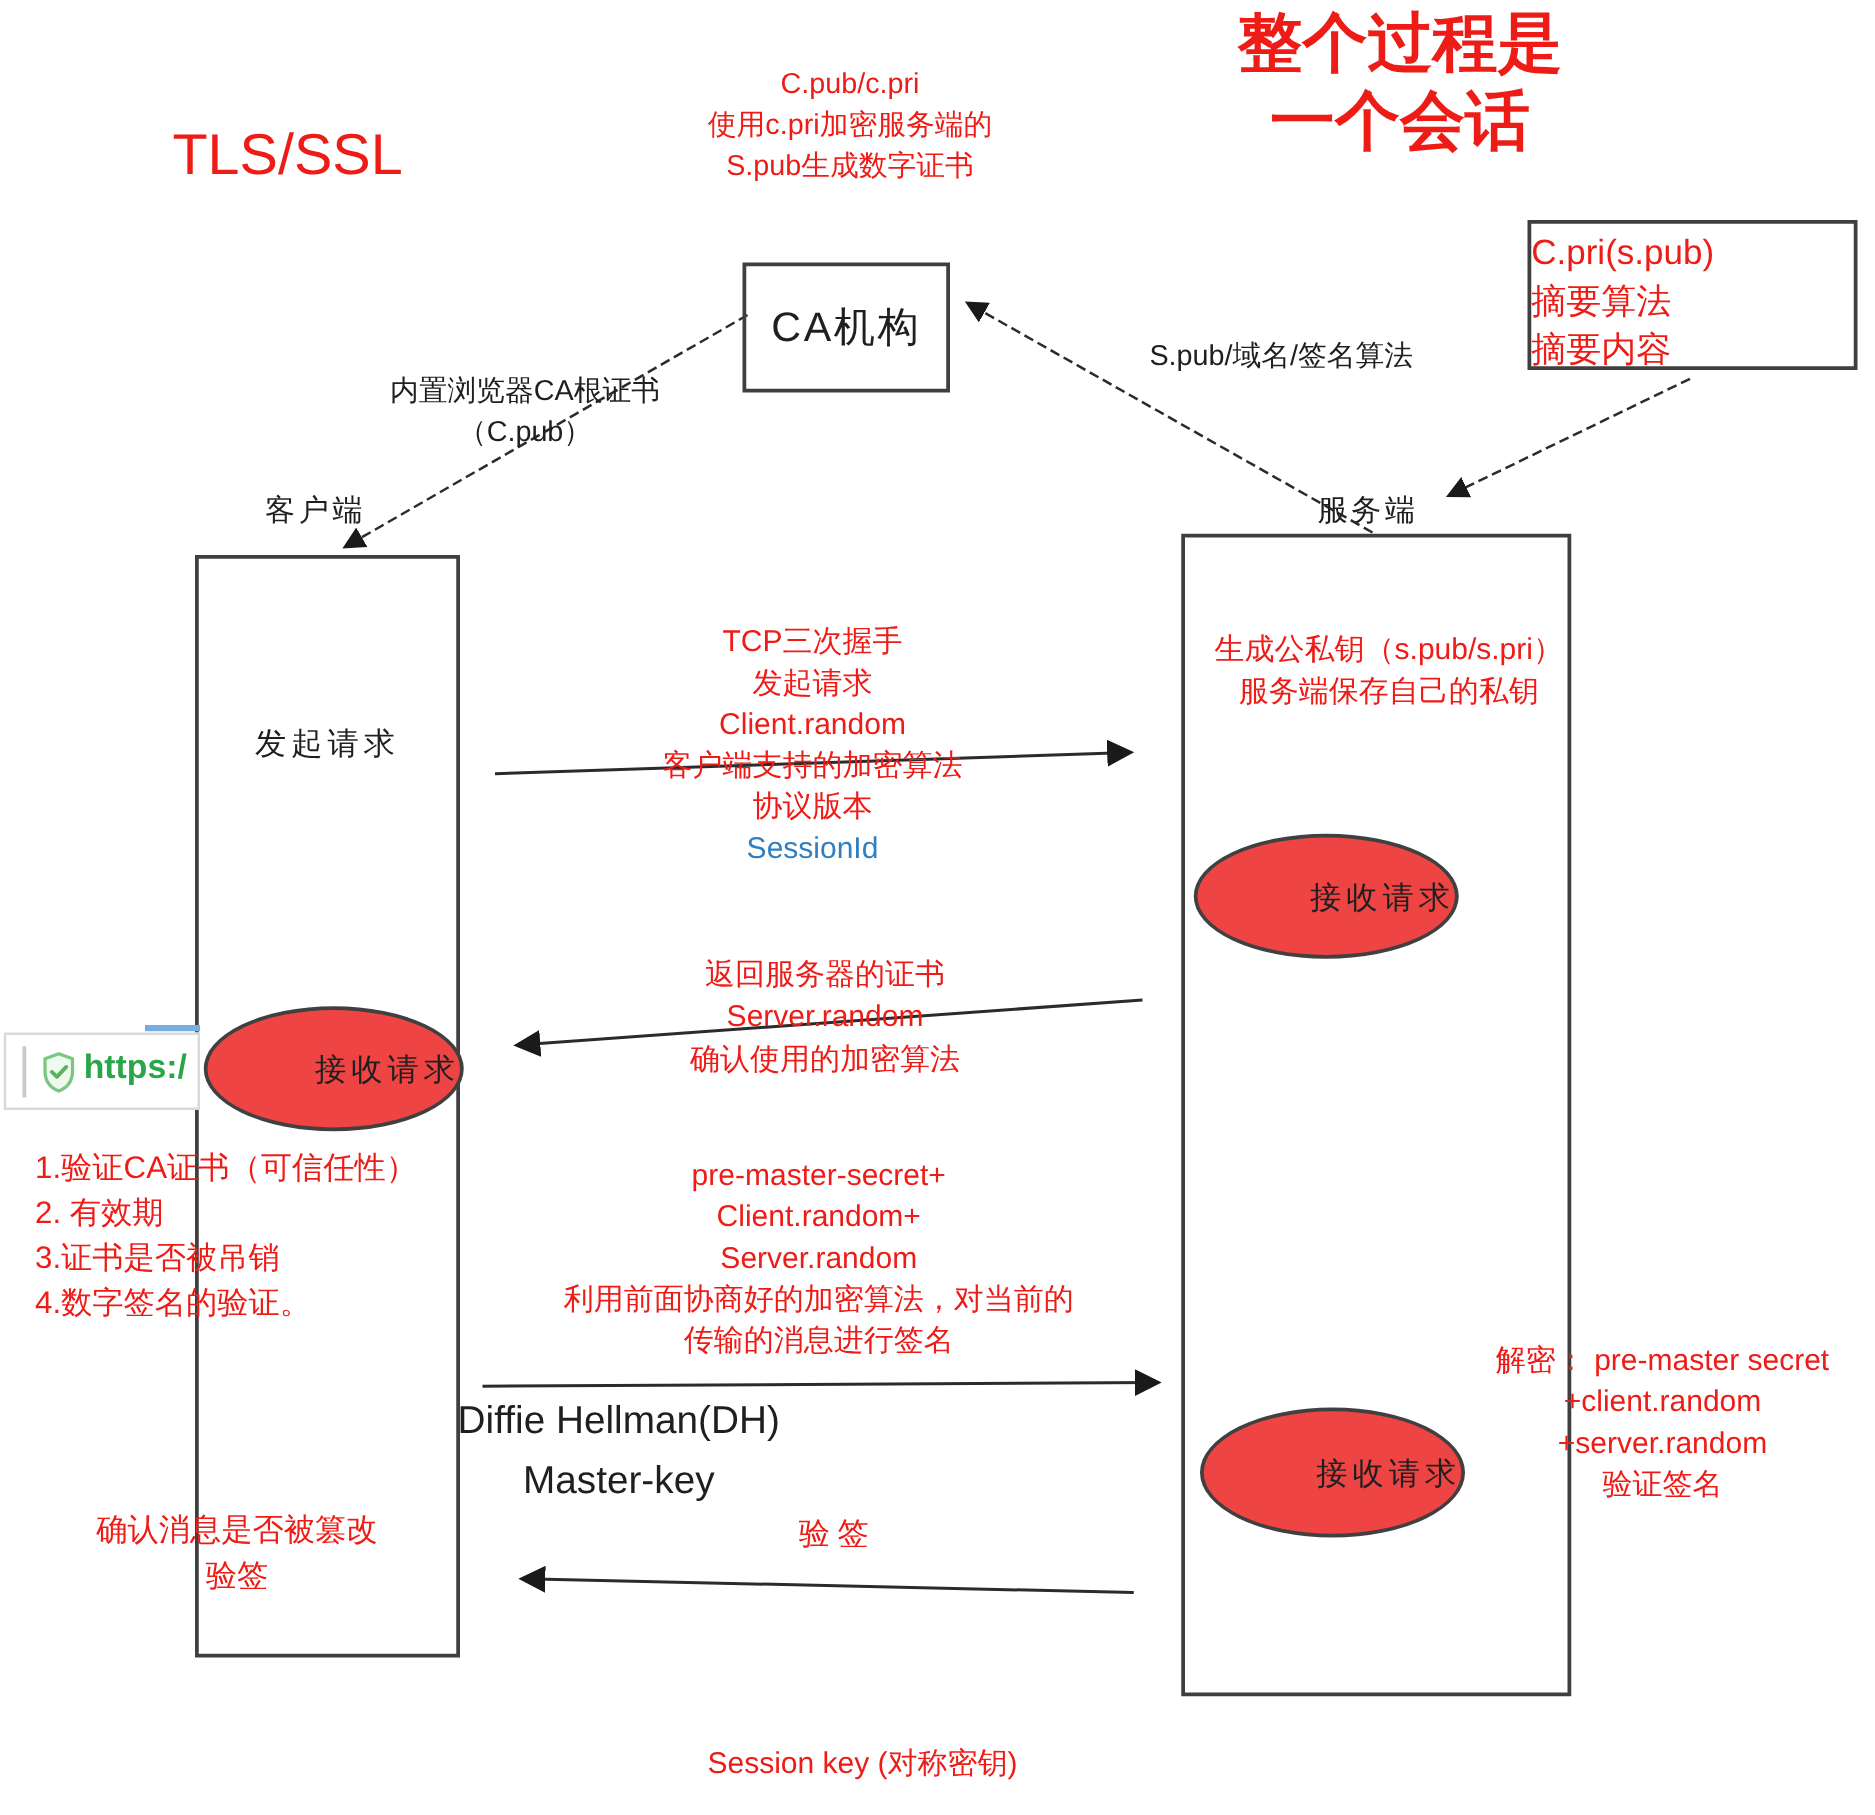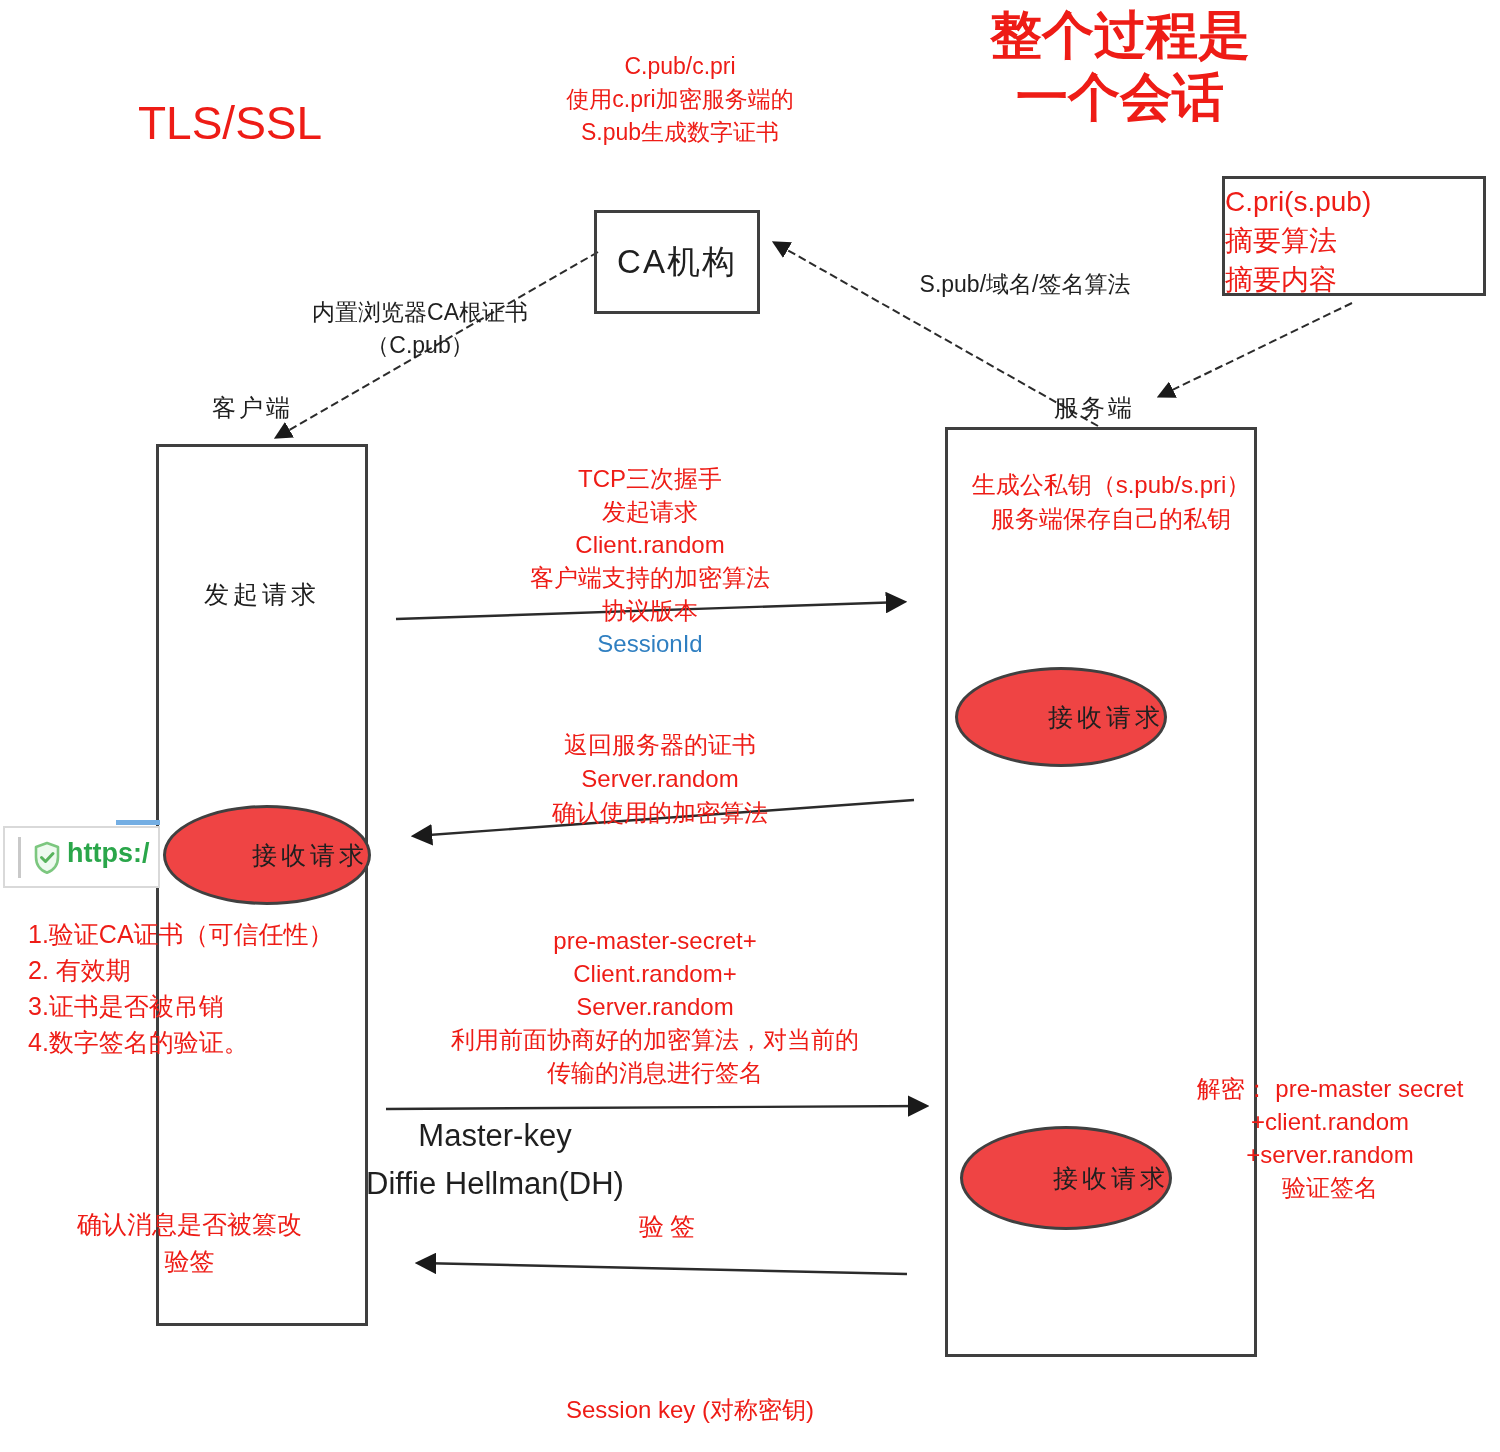--- a/index.html
+++ b/index.html
@@ -18,21 +18,21 @@
   .black{color:var(--ink);}
   svg.wires{position:absolute;left:0;top:0;width:1500px;height:1452px;z-index:1;}
   .rectbox{position:absolute;border:3px solid var(--box-border);background:transparent;z-index:2;box-sizing:border-box;}
   .tblock{position:absolute;z-index:3;}
   .ellipse{position:absolute;border:3px solid #404040;border-radius:50%;background:#ef4444;
            display:flex;align-items:center;justify-content:flex-end;z-index:4;box-sizing:border-box;
            font-size:25px;color:var(--ink);letter-spacing:4px;}
   .title{font-size:46px;color:var(--red);text-align:right;}
   .bigred{font-size:52px;font-weight:bold;color:var(--red);line-height:62px;}
   .note23{font-size:23px;line-height:33px;}
-  .note24{font-size:24px;line-height:34px;}
+  .note24{font-size:24px;line-height:34px;margin-top:35px;}
   .note25{font-size:25px;line-height:36px;}
   .cabox{display:flex;align-items:center;justify-content:center;font-size:33px;color:var(--ink);letter-spacing:2px;}
   .cpribox{color:var(--red);font-size:28px;line-height:39px;text-align:left;padding-top:3px;}
   .dh{font-size:31px;line-height:48px;color:var(--ink);}
   
   .urlbar{position:absolute;left:3px;top:826px;width:157px;height:62px;background:#ffffff;
           border:2px solid #d9d9d9;box-sizing:border-box;z-index:2;}
   .urlbar .caret{position:absolute;left:13px;top:9px;width:3px;height:41px;background:#c9c9c9;}
   .urlbar .shield{position:absolute;left:27px;top:13px;}
   .urlbar .https{position:absolute;left:62px;top:10px;font-size:27px;font-weight:bold;color:var(--green);}
@@ -144,22 +144,22 @@
 
   <div class="tblock center red" style="left:420px;top:924px;width:470px;font-size:24px;line-height:33px;">
     <div>pre-master-secret+</div>
     <div>Client.random+</div>
     <div>Server.random</div>
     <div>利用前面协商好的加密算法，对当前的</div>
     <div>传输的消息进行签名</div>
   </div>
 
   <div class="tblock center dh" style="left:345px;top:1112px;width:300px;">
+    <div>Diffie Hellman(DH)</div>
     <div>Master-key</div>
-    <div>Diffie Hellman(DH)</div>
   </div>
 
   <div class="tblock center red" style="left:1180px;top:1072px;width:300px;font-size:24px;line-height:33px;">
     <div>解密：  pre-master secret</div>
     <div>+client.random</div>
     <div>+server.random</div>
     <div>验证签名</div>
   </div>
 
   <div class="ellipse" style="left:960px;top:1126px;width:212px;height:104px;">

